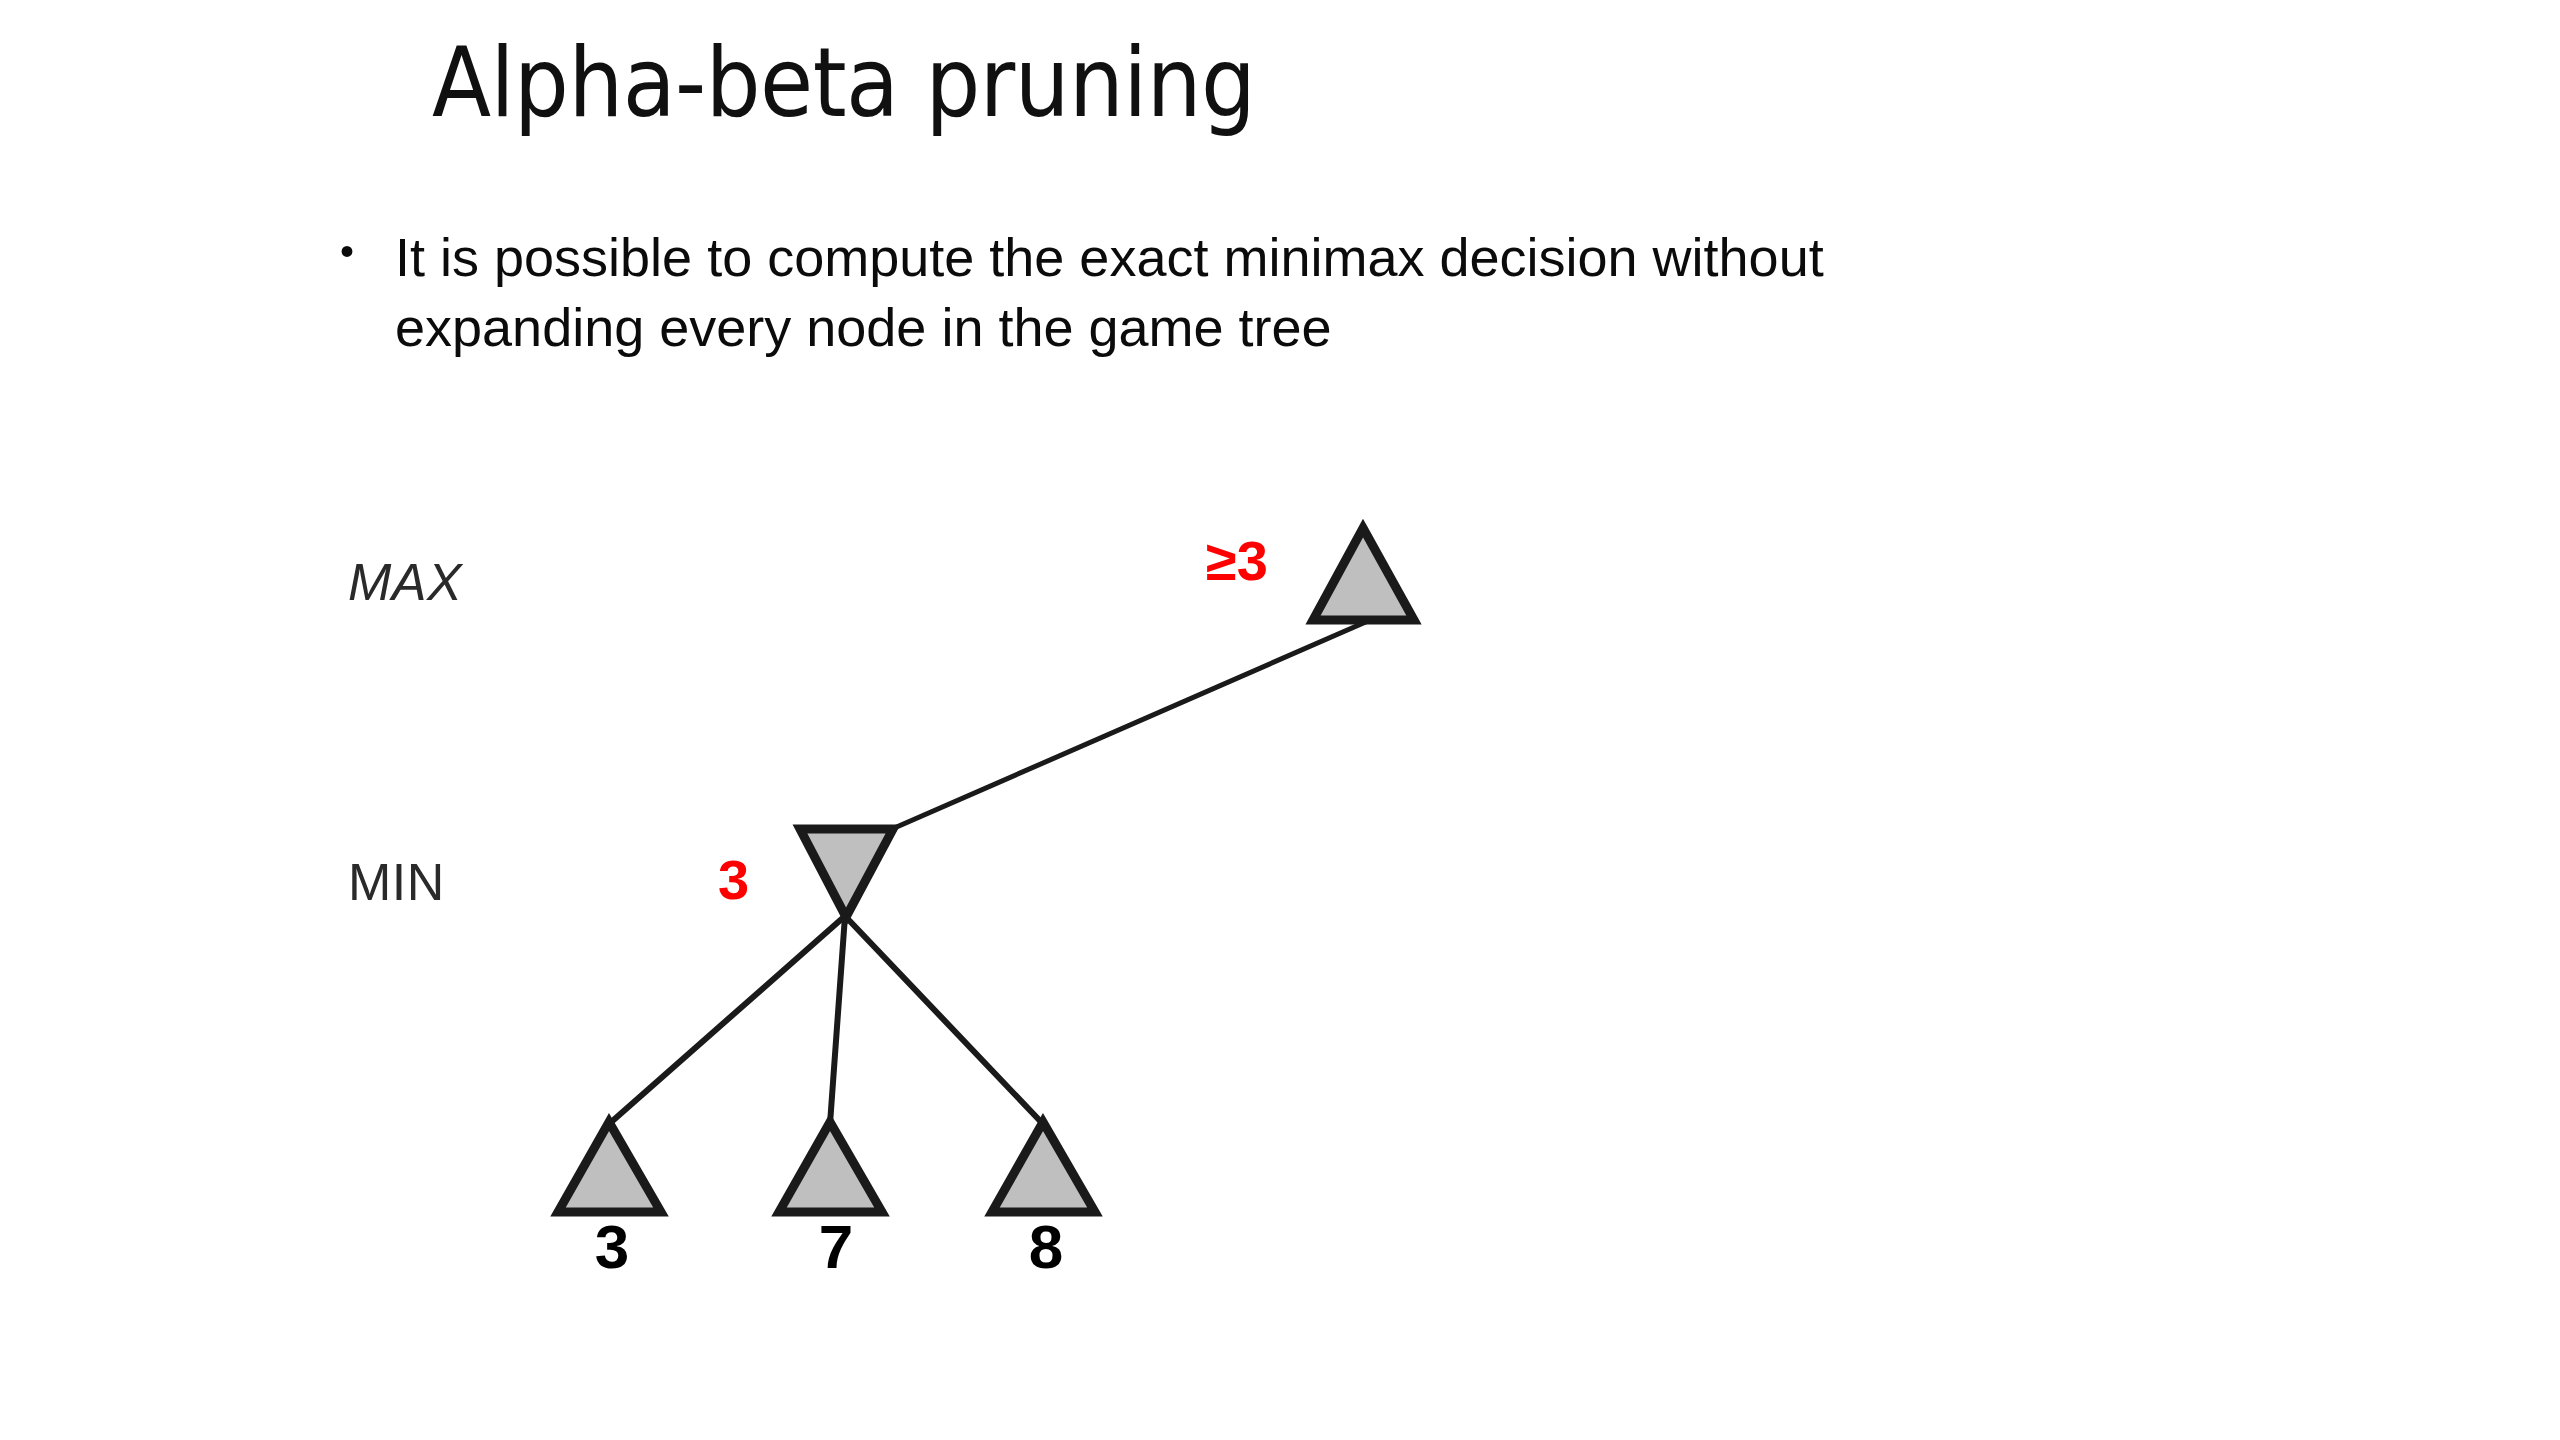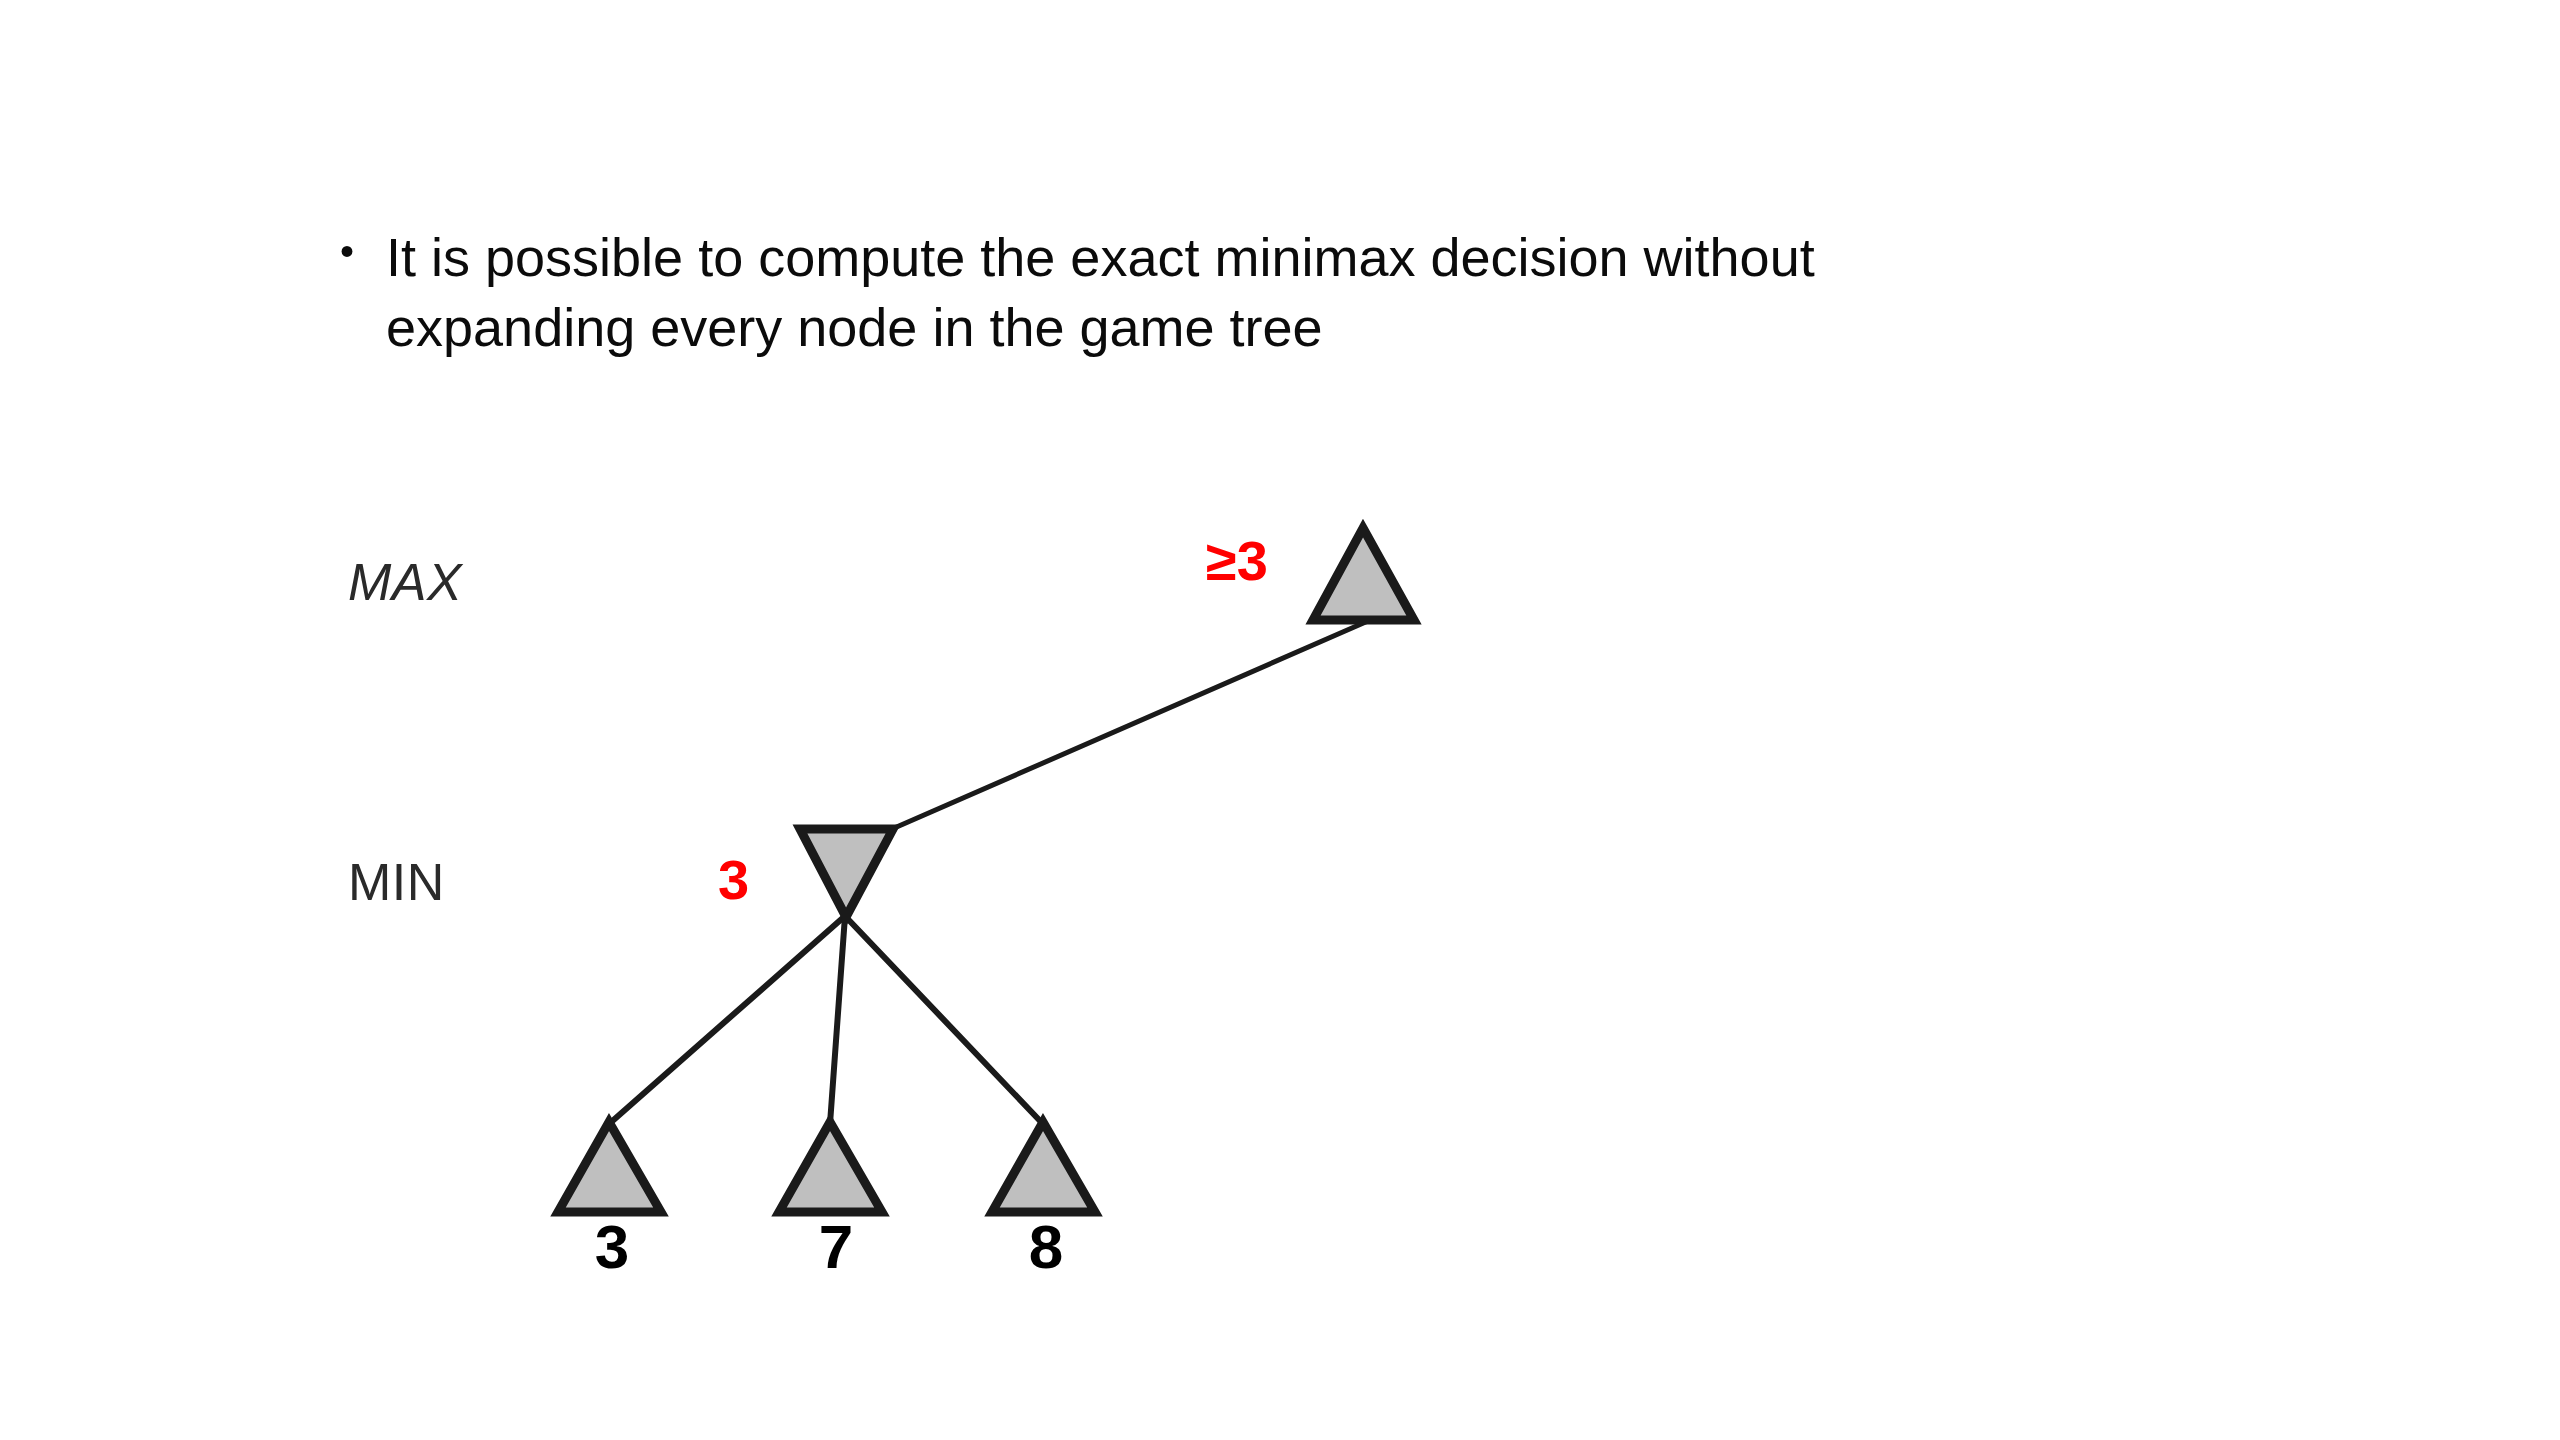--- a/index.html
+++ b/index.html
@@ -54,20 +54,21 @@
     flex: 0 0 auto;
     width: 46px;
     font-size: 40px;
     line-height: 1.45;
     color: #0b0b0b;
     text-align: left;
   }
   .bullet-text {
     flex: 1 1 auto;
     max-width: 1620px;
+    margin-left: 9px;
   }
 
   
   #tree-area {
     position: absolute;
     left: 0;
     top: 0;
     width: 2560px;
     height: 1440px;
     pointer-events: none;
@@ -114,20 +115,21 @@
   }
   #leaf-value-0 { left: 612px; top: 1216px; }
   #leaf-value-1 { left: 836px; top: 1216px; }
   #leaf-value-2 { left: 1046px; top: 1216px; }
 </style>
 </head>
 <body>
 
 <div id="slide">
 
+  <div id="slide-title">Alpha-beta pruning</div>
 
   <div id="body-block">
     <div class="bullet-row">
       <span class="bullet-marker">•</span>
       <span class="bullet-text">It is possible to compute the exact minimax decision without expanding every node in the game tree</span>
     </div>
   </div>
 
   <div id="tree-area">
 

